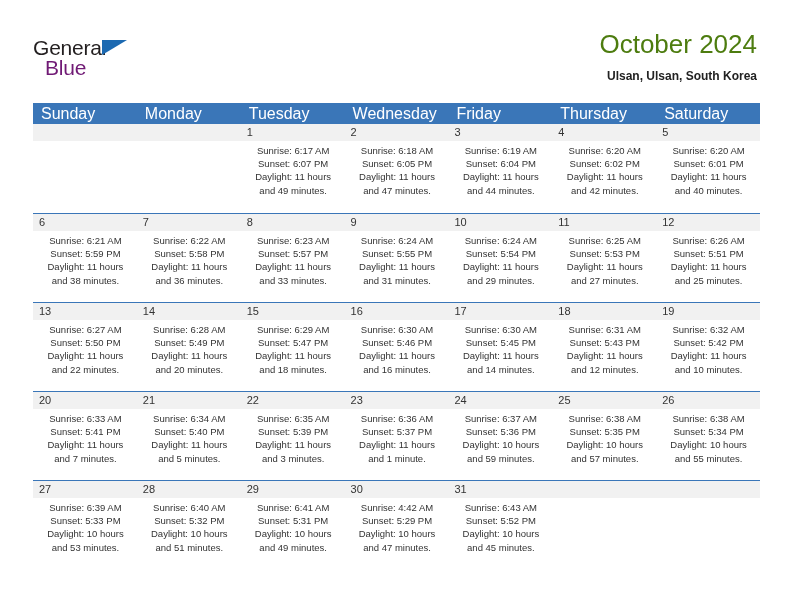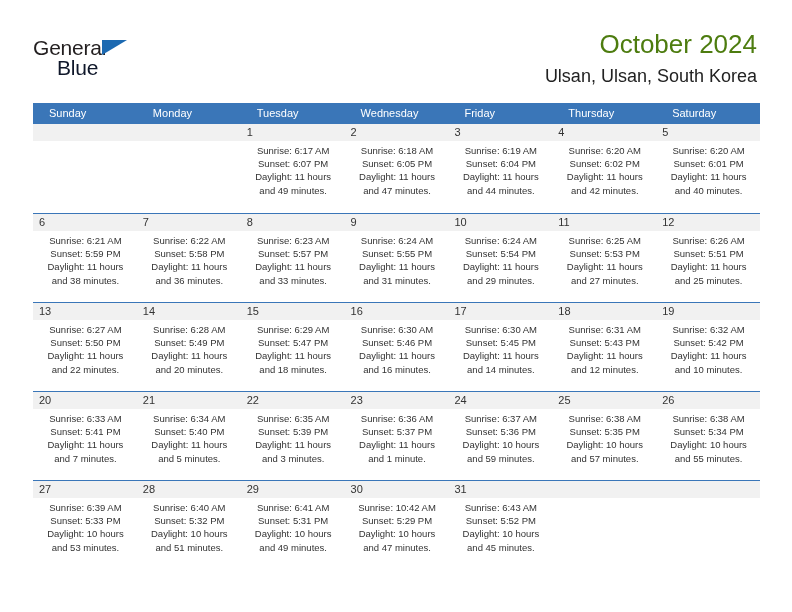--- a/index.html
+++ b/index.html
@@ -48,66 +48,66 @@
     position: absolute;
     left: 69px;
     top: 3px;
     width: 0;
     height: 0;
     border-left: 25px solid #1b69b1;
     border-bottom: 15px solid transparent;
   }
   .logo-blue {
     position: absolute;
-    left: 24px;
+    left: 12px;
     top: 20px;
     font-size: 21px;
-    color: #0f172a;
+    color: #701a75;
     letter-spacing: -0.2px;
     line-height: 22px;
   }
   .title-block {
     position: absolute;
     right: 35px;
     top: 28px;
     text-align: right;
   }
   .month-title {
     font-size: 26px;
     color: #4d7c0f;
     line-height: 32px;
     white-space: nowrap;
   }
   .location {
-    font-size: 18px;
+    font-size: 12px;
     color: #222222;
     line-height: 20px;
     margin-top: 6px;
-    font-weight: normal;
+    font-weight: bold;
     white-space: nowrap;
   }
 
   
   .calendar {
     position: absolute;
     left: 33px;
     top: 103px;
     width: 727px;
   }
   .weekdays {
     display: flex;
     background: #3a76b8;
     height: 21px;
   }
   .weekday {
     flex: 1 1 0;
     color: #ffffff;
-    font-size: 11px;
+    font-size: 16px;
     line-height: 21px;
-    padding-left: 16px;
+    padding-left: 8px;
     box-sizing: border-box;
     white-space: nowrap;
     overflow: hidden;
   }
   .week {
     display: flex;
     border-top: 1px solid #3a76b8;
     height: 89px;
     box-sizing: border-box;
   }
@@ -447,21 +447,21 @@
             <div class="day-info">
               <div>Sunrise: 6:41 AM</div>
               <div>Sunset: 5:31 PM</div>
               <div>Daylight: 10 hours</div>
               <div>and 49 minutes.</div>
             </div>
           </div>
           <div class="day">
             <div class="day-num">30</div>
             <div class="day-info">
-              <div>Sunrise: 10:42 AM</div>
+              <div>Sunrise: 4:42 AM</div>
               <div>Sunset: 5:29 PM</div>
               <div>Daylight: 10 hours</div>
               <div>and 47 minutes.</div>
             </div>
           </div>
           <div class="day">
             <div class="day-num">31</div>
             <div class="day-info">
               <div>Sunrise: 6:43 AM</div>
               <div>Sunset: 5:52 PM</div>

